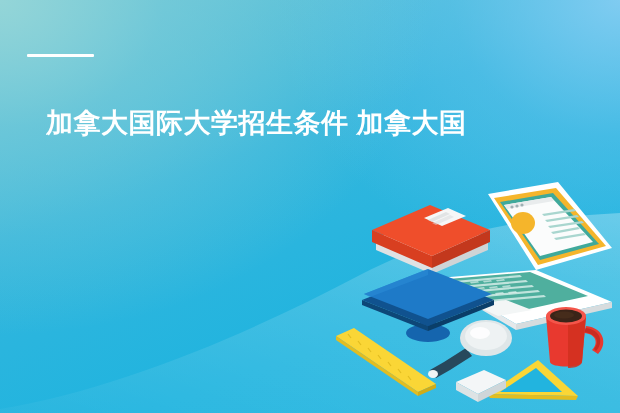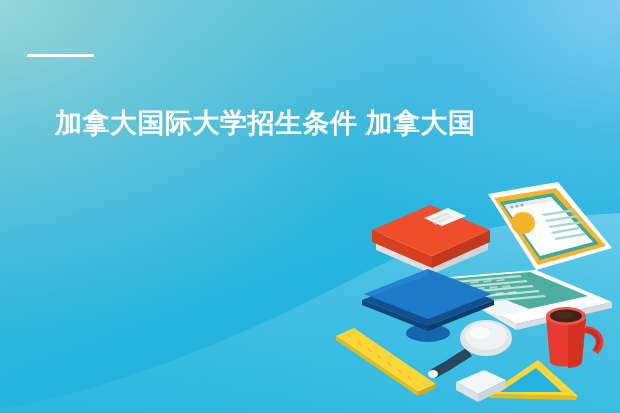--- a/index.html
+++ b/index.html
@@ -36,21 +36,21 @@
     top: 54px;
     width: 67px;
     height: 3px;
     background: #ffffff;
     border-radius: 1px;
   }
 
   
   .title {
     position: absolute;
-    left: 55px;
+    left: 46px;
     top: 106px;
     width: 560px;
     color: #ffffff;
     font-size: 27px;
     line-height: 34px;
     font-weight: bold;
     letter-spacing: 0.5px;
     white-space: nowrap;
     overflow: hidden;
   }

